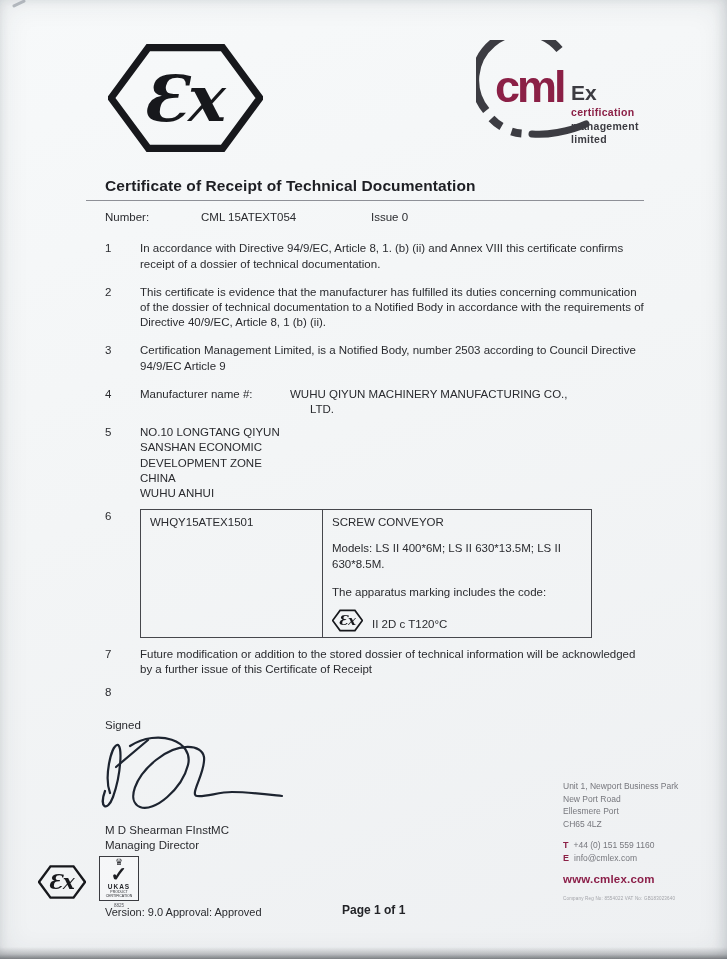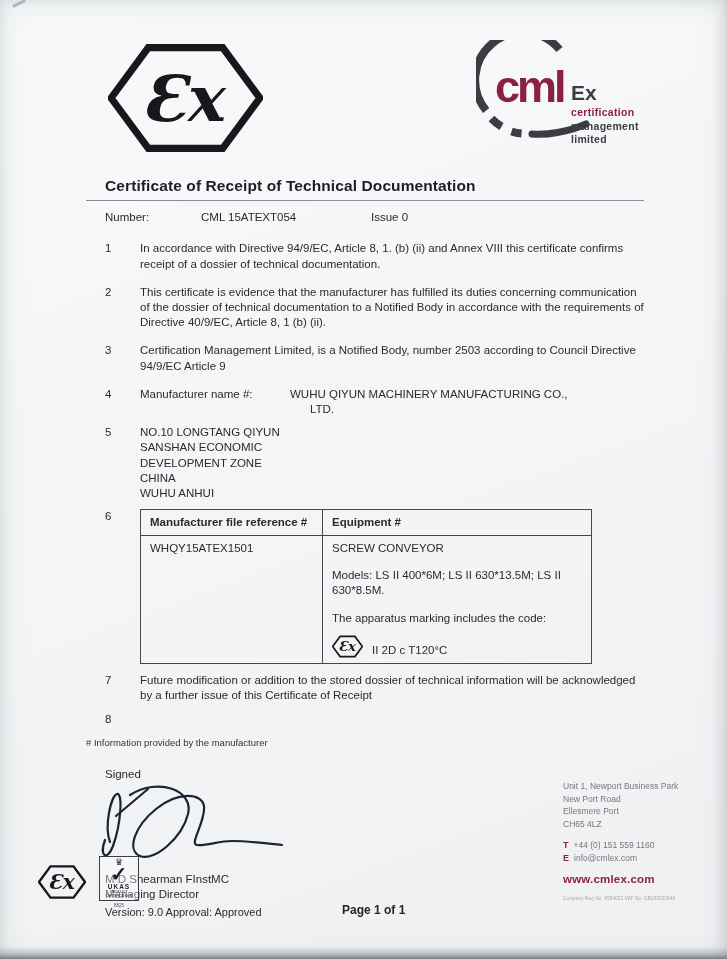--- a/index.html
+++ b/index.html
@@ -152,24 +152,20 @@
             <div>CHINA</div>
             <div>WUHU ANHUI</div>
           </span>
         </span>
       </div>
 
       <div class="clause clause-table">
         <span class="num">6</span>
         <table class="t6">
           <tbody>
-              <tr>
-            <th class="col1">Manufacturer file reference #</th>
-            <th>Equipment #</th>
-          </tr>
           <tr>
             <td class="col1">WHQY15ATEX1501</td>
             <td>
               <div>SCREW CONVEYOR</div>
               <div class="eq-models">Models: LS II 400*6M; LS II 630*13.5M; LS II 630*8.5M.</div>
               <div class="eq-intro">The apparatus marking includes the code:</div>
               <div class="eq-marking">
                 <svg class="hex-logo" width="31" height="23" viewBox="0 0 100 72">
                   <polygon points="2,36 26,3.5 74,3.5 98,36 74,68.5 26,68.5" fill="none" stroke="#17181c" stroke-width="5.5"></polygon>
                   <text class="hex-glyph" x="49" y="52" text-anchor="middle" font-size="43">Ɛx</text>
@@ -185,21 +181,20 @@
       <div class="clause tight">
         <span class="num">7</span>
         <span>Future modification or addition to the stored dossier of technical information will be acknowledged by a further issue of this Certificate of Receipt</span>
       </div>
 
       <div class="clause clause-table" style="margin-bottom:0">
         <span class="num">8</span>
       </div>
     </div>
 
-    <div class="footnote"># Information provided by the manufacturer</div>
 
     <div class="signed">Signed</div>
     <svg class="sig-svg" width="200" height="82" viewBox="0 0 200 82">
       <g fill="none" stroke="#1d2430" stroke-width="2.2" stroke-linecap="round">
         <path d="M14,58 C8,42 15,12 21,10 C27,8 25,40 17,62 C11,78 3,72 9,56"></path>
         <path d="M20,32 L52,5"></path>
         <path d="M34,11 C62,-7 98,6 92,30 C86,54 58,78 44,72 C30,66 39,42 60,25 C82,7 106,9 108,22 C110,37 93,60 101,61 C111,62 122,57 136,57 C152,57 168,59 186,61"></path>
       </g>
     </svg>
     <div class="sig-name">M D Shearman FInstMC</div>

